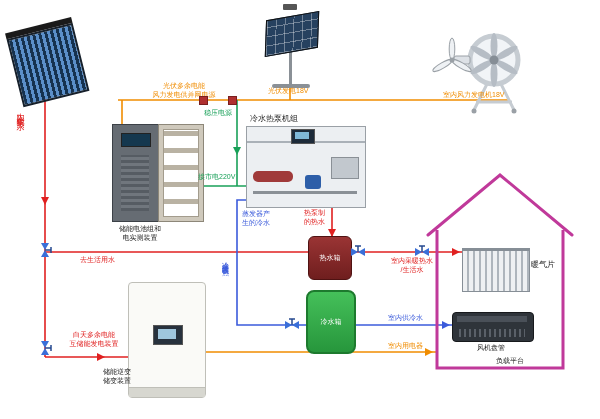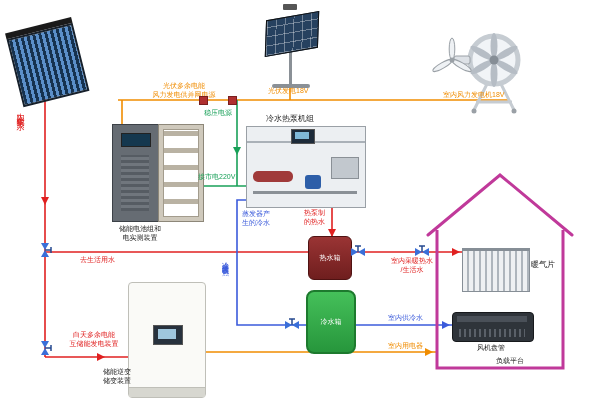--- a/index.html
+++ b/index.html
@@ -11,21 +11,21 @@
   .valve{position:absolute;z-index:4;width:16px;height:16px;}
   .jbox{position:absolute;z-index:4;width:7px;height:7px;background:#b03030;border:1px solid #7a1f1f;}
 
   
   .l-solar{left:14px;top:106px;writing-mode:vertical-rl;color:#e02020;font-size:8px;letter-spacing:2px;}
   .l-pv-surplus{left:138px;top:81px;width:92px;color:#f08c00;text-align:center;}
   .l-pv-gen{left:268px;top:86px;color:#f08c00;}
   .l-wind-gen{left:443px;top:90px;color:#f08c00;}
   .l-regulated{left:204px;top:108px;color:#18a058;}
   .l-mains{left:198px;top:172px;color:#18a058;}
-  .l-heatpump{left:266px;top:114px;color:#222;font-size:8px;}
+  .l-heatpump{left:250px;top:114px;color:#222;font-size:8px;}
   .l-evap{left:242px;top:209px;color:#3b5bdb;}
   .l-hp-hot{left:304px;top:208px;color:#e02020;}
   .l-domestic{left:80px;top:255px;color:#e02020;}
   .l-absorb{left:221px;top:256px;writing-mode:vertical-rl;color:#3b5bdb;letter-spacing:1px;}
   .l-indoor-heat{left:384px;top:256px;width:56px;color:#e02020;text-align:center;}
   .l-indoor-cold{left:388px;top:313px;color:#3b5bdb;}
   .l-indoor-app{left:388px;top:341px;color:#f08c00;}
   .l-radiator{left:531px;top:260px;color:#222;font-size:8px;}
   .l-fancoil{left:477px;top:343px;color:#222;}
   .l-load{left:496px;top:356px;color:#222;}

